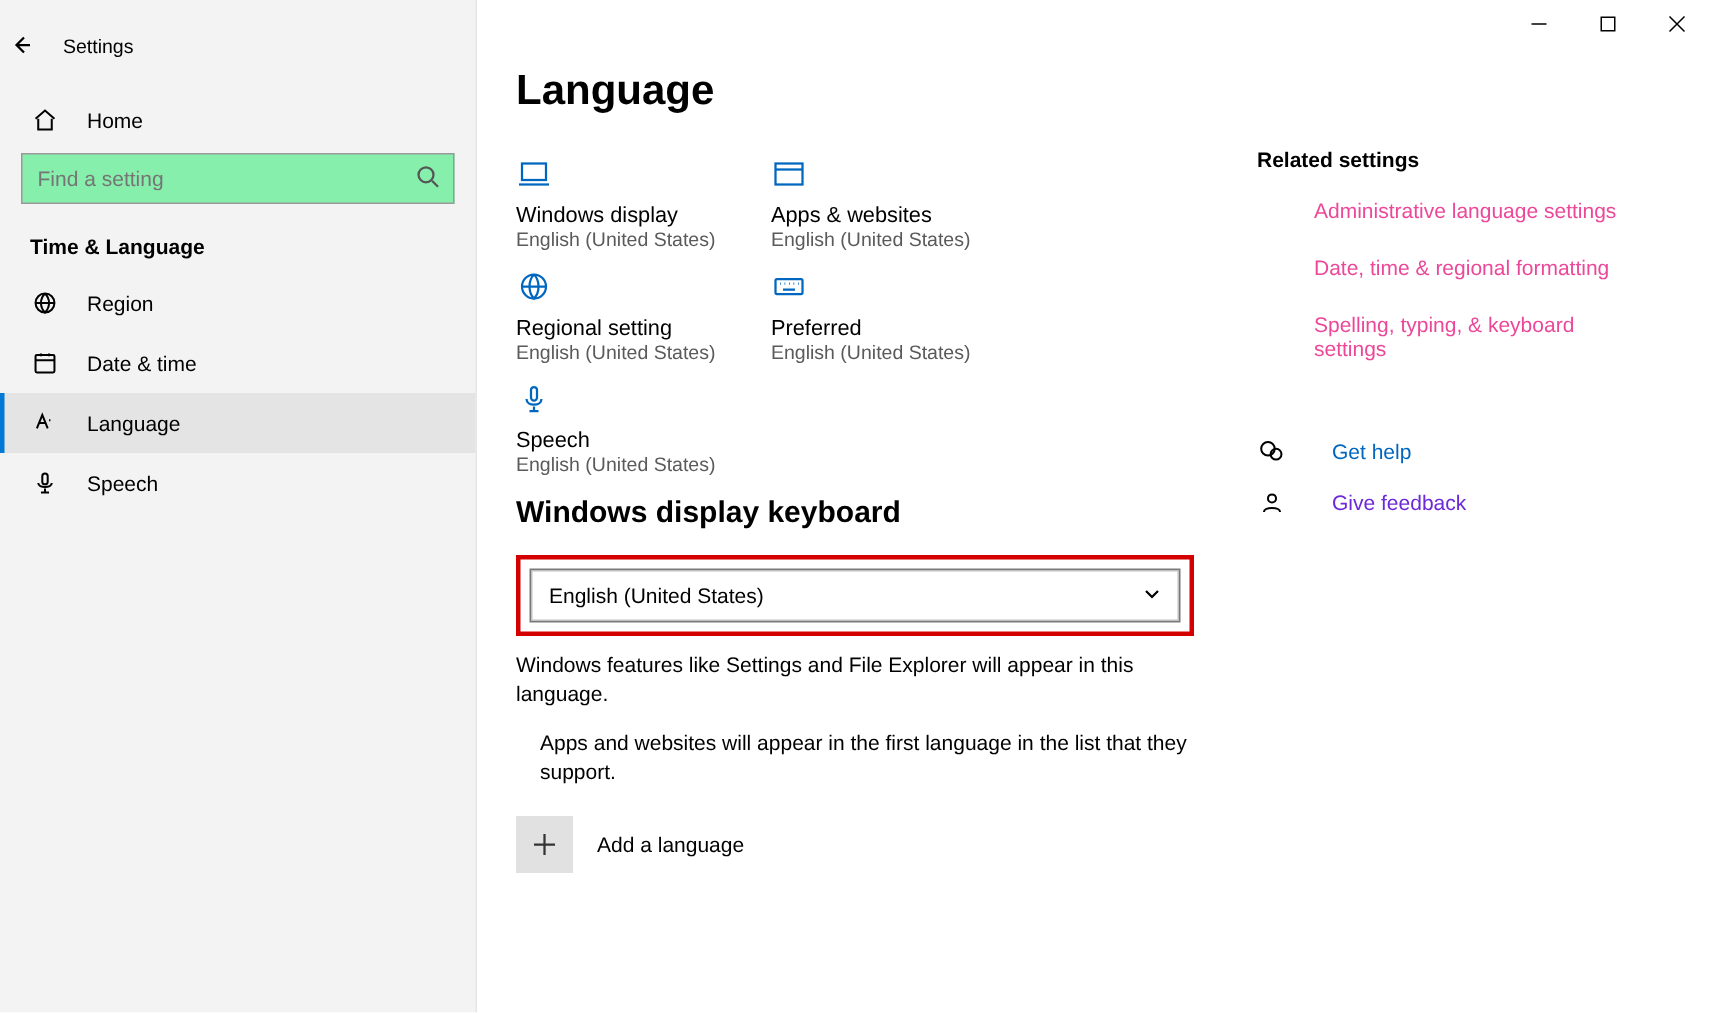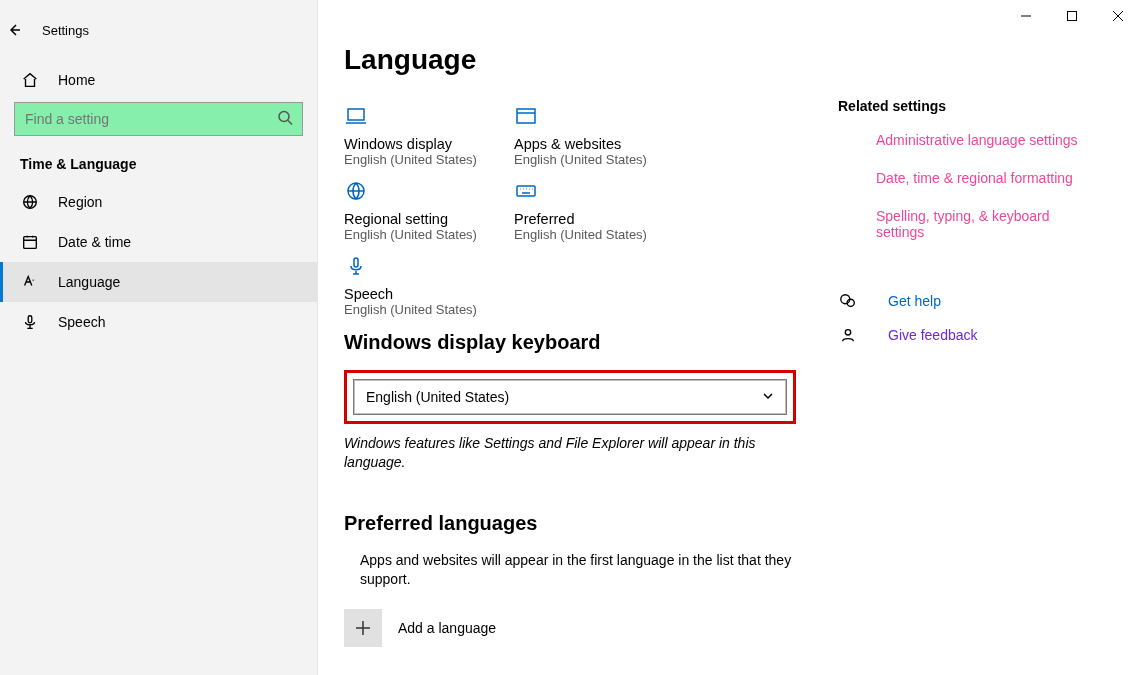--- a/index.html
+++ b/index.html
@@ -28,21 +28,21 @@
   .tiles { display: flex; flex-wrap: wrap; gap: 12px 30px; margin-bottom: 14px; }
   .tile { width: 140px; }
   .tile .t-icon { color: #0067c0; margin-bottom: 8px; height: 24px; display:flex; align-items:center;}
   .tile .t-icon svg { width: 24px; height: 24px; }
   .tile .t-title { font-size: 14.5px; color: #000; }
   .tile .t-sub { font-size: 13px; color: #5a5a5a; }
   .section-title { font-size: 20px; font-weight: 600; margin: 0 0 16px 0; }
   .dropdown-highlight { padding: 6px; border: 3px solid #d40000; display: inline-block; width: 452px; }
   .dropdown { border: 1px solid #7a7a7a; height: 36px; display: flex; align-items: center; justify-content: space-between; padding: 0 12px; background: #fff; }
   .dropdown.inner { box-shadow: inset 0 0 0 1px #bfbfbf; }
-  .desc { font-size: 14px; color: #000; margin-top: 10px; max-width: 430px; line-height: 1.35; font-style: italic; }
+  .desc { font-size: 14px; color: #000; margin-top: 10px; max-width: 430px; line-height: 1.35; }
   .desc2 { font-size: 14px; color: #000; margin: 0 0 20px 16px; max-width: 440px; line-height: 1.35;}
   .add-lang { display: flex; align-items: center; gap: 16px; margin-bottom: 20px; }
   .plus-box { width: 38px; height: 38px; background: #e1e1e1; display: flex; align-items: center; justify-content: center; font-size: 22px; color: #333; }
   
   .right-col { padding: 98px 30px 0 0; width: 270px; }
   .rc-heading { font-size: 14px; font-weight: 600; margin-bottom: 18px; }
   .link { color: #ec4899; font-size: 14px; margin-bottom: 22px; display: block; cursor: default; margin-left: 38px; }
   .help-row { display: flex; align-items: center; gap: 30px; margin-bottom: 16px; }
   .help-row .hicon { width: 20px; display:flex; justify-content:center;}
   svg { stroke: currentColor; fill: none; stroke-width: 1.5; }
@@ -211,21 +211,20 @@
           <span>
             <svg width="12" height="12" viewBox="0 0 12 12">
                 <path d="M2 4 L6 8 L10 4"></path>
               </svg>
           </span>
         </div>
       </div>
 
       <p class="desc">Windows features like Settings and File Explorer will appear in this language.</p>
 
-      <h2 class="section-title" style="margin-top:40px">Preferred languages</h2>
       <p class="desc2">Apps and websites will appear in the first language in the list that they support.</p>
 
       <div class="add-lang">
         <div class="plus-box">
           <svg width="18" height="18" viewBox="0 0 18 18">
               <path d="M9 2 V16 M2 9 H16" stroke="#333"></path>
             </svg>
         </div>
         <span>Add a language</span>
       </div>

